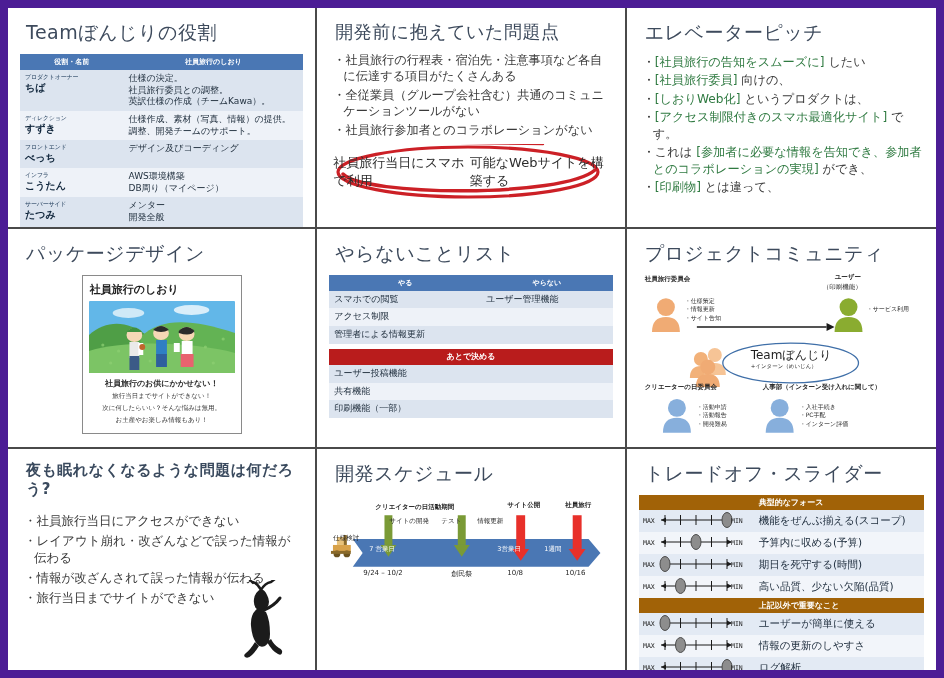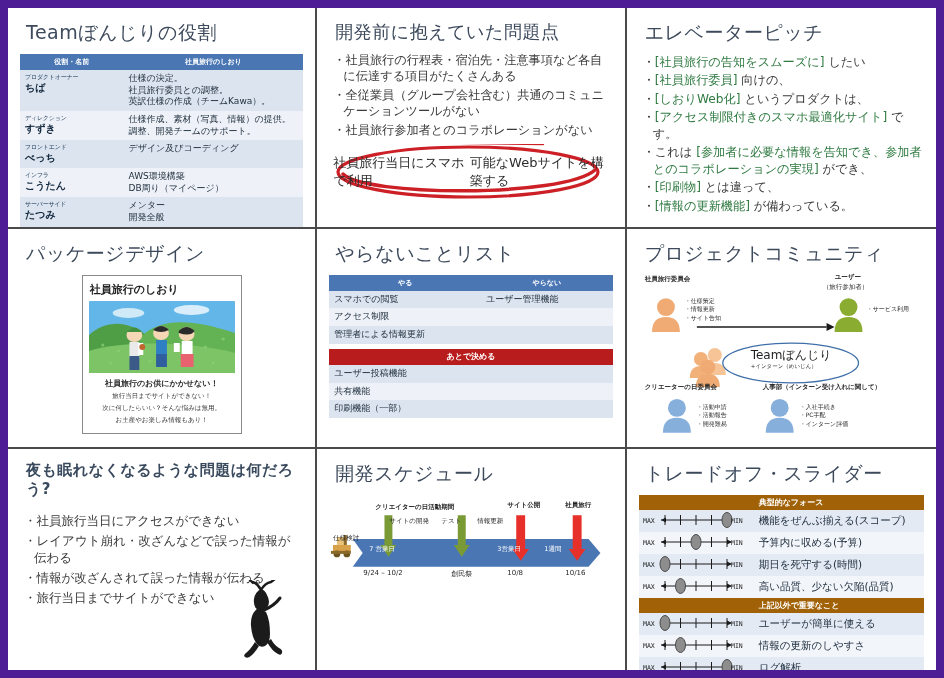--- a/index.html
+++ b/index.html
@@ -134,21 +134,20 @@
 
     <div class="cell">
       <div class="title t-lg">エレベーターピッチ</div>
       <ul class="bul pitch" id="pitch-list">
           <li>・<span class="g">[社員旅行の告知をスムーズに]</span> したい</li>
           <li>・<span class="g">[社員旅行委員]</span> 向けの、</li>
           <li>・<span class="g">[しおりWeb化]</span> というプロダクトは、</li>
           <li>・<span class="g">[アクセス制限付きのスマホ最適化サイト]</span> です。</li>
           <li>・これは <span class="g">[参加者に必要な情報を告知でき、参加者とのコラボレーションの実現]</span> ができ、</li>
           <li>・<span class="g">[印刷物]</span> とは違って、</li>
-          <li>・<span class="g">[情報の更新機能]</span> が備わっている。</li>
         </ul>
     </div>
 
     <div class="cell">
       <div class="title t-lg">パッケージデザイン</div>
       <div class="pkg">
         <div class="pkg-h">社員旅行のしおり</div>
         <div class="pkg-img">
           <svg width="100%" height="72" viewBox="0 0 148 72" preserveAspectRatio="none">
             <rect width="148" height="72" fill="#62b7e8"></rect>
@@ -280,21 +279,21 @@
             </g>
 
           <g>
               <circle cx="141" cy="133" r="9" fill="#87afdc"></circle>
               <path d="M127 158 q0 -15 14 -15 q14 0 14 15z" fill="#87afdc"></path>
             </g>
         </svg>
         <span class="cm-lab" style="left:6px;top:0">社員旅行委員会</span>
         <span class="cm-list" style="left:46px;top:22px" id="cm0">・仕様策定<br>・情報更新<br>・サイト告知</span>
         <span class="cm-lab" style="left:196px;top:-2px">ユーザー</span>
-        <span class="cm-lab" style="left:184px;top:8px;font-weight:400">（旅行参加者）</span>
+        <span class="cm-lab" style="left:184px;top:8px;font-weight:400">（印刷機能）</span>
         <span class="cm-list" style="left:228px;top:30px" id="cm1">・サービス利用</span>
         <span style="position:absolute;left:112px;top:72px;font-size:12px;color:#1f1f1f">Teamぼんじり</span>
         <span style="position:absolute;left:112px;top:88px;font-size:5.5px;color:#1f1f1f">+インターン（めいじん）</span>
         <span class="cm-lab" style="left:6px;top:108px">クリエーターの日委員会</span>
         <span class="cm-list" style="left:58px;top:128px" id="cm2">・活動申請<br>・活動報告<br>・開発難易</span>
         <span class="cm-lab" style="left:124px;top:108px">人事部（インターン受け入れに関して）</span>
         <span class="cm-list" style="left:161px;top:128px" id="cm3">・入社手続き<br>・PC手配<br>・インターン評価</span>
       </div>
     </div>
 

